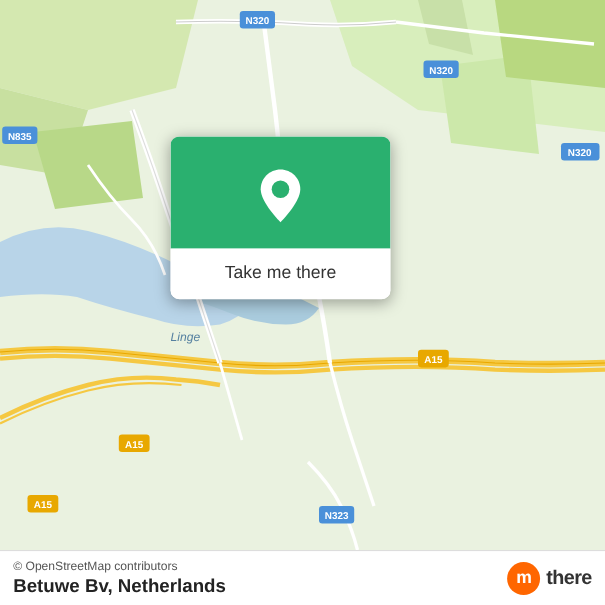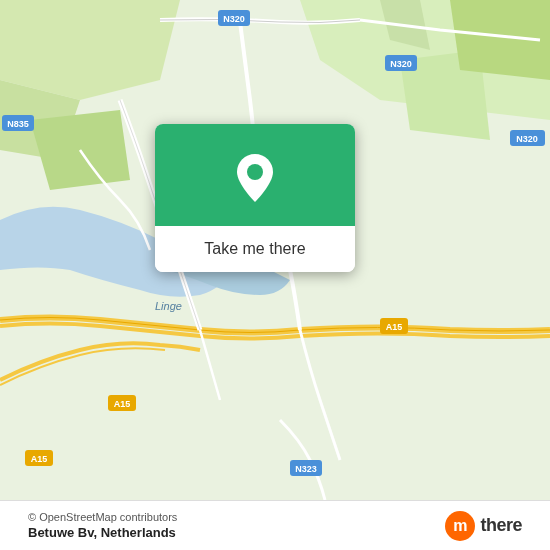--- a/index.html
+++ b/index.html
@@ -67,21 +67,21 @@
 
     
     #bottom-bar {
       width: 550px;
       height: 50px;
       background: white;
       border-top: 1px solid #ddd;
       display: flex;
       align-items: center;
       justify-content: space-between;
-      padding: 0 28px;
+      padding: 0 12px;
     }
 
     #attribution {
       font-size: 11px;
       color: #555;
     }
 
     #moovit-logo {
       display: flex;
       align-items: center;
@@ -193,19 +193,19 @@
         <circle cx="22" cy="20" r="8" fill="#2ab06f"></circle>
       </svg>
     </div>
     <button id="popup-button">Take me there</button>
   </div>
 </div>
 
 <div id="bottom-bar">
   <div style="display:flex; flex-direction:column; gap:2px;">
     <span id="attribution">© OpenStreetMap contributors</span>
-    <span style="font-size:13px; font-weight:600; color:#222;">Betuwe Bv, Netherlands</span>
+    <span style="font-size:17px; font-weight:600; color:#222;">Betuwe Bv, Netherlands</span>
   </div>
   <div id="moovit-logo">
     <div class="moovit-m">m</div>
     <span id="moovit-text">there</span>
   </div>
 </div>
 
 </body></html>

